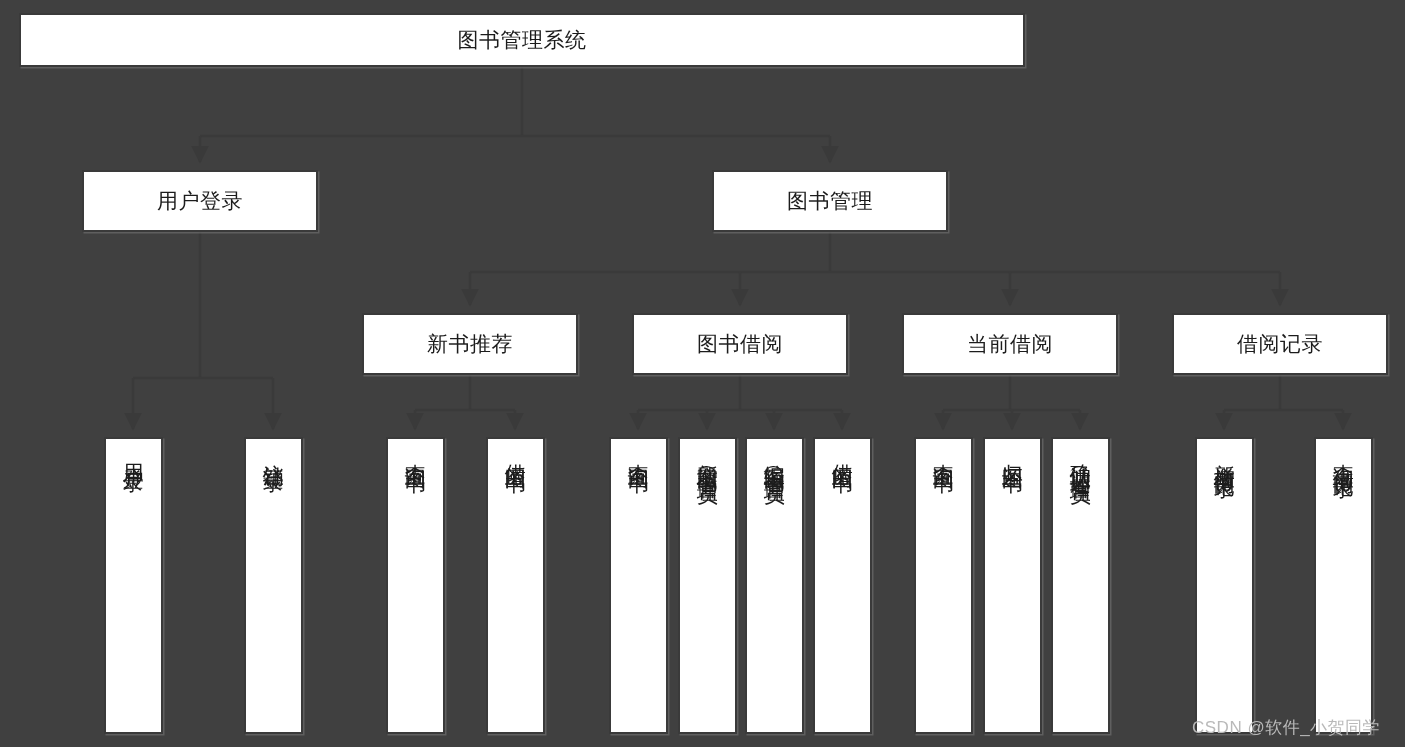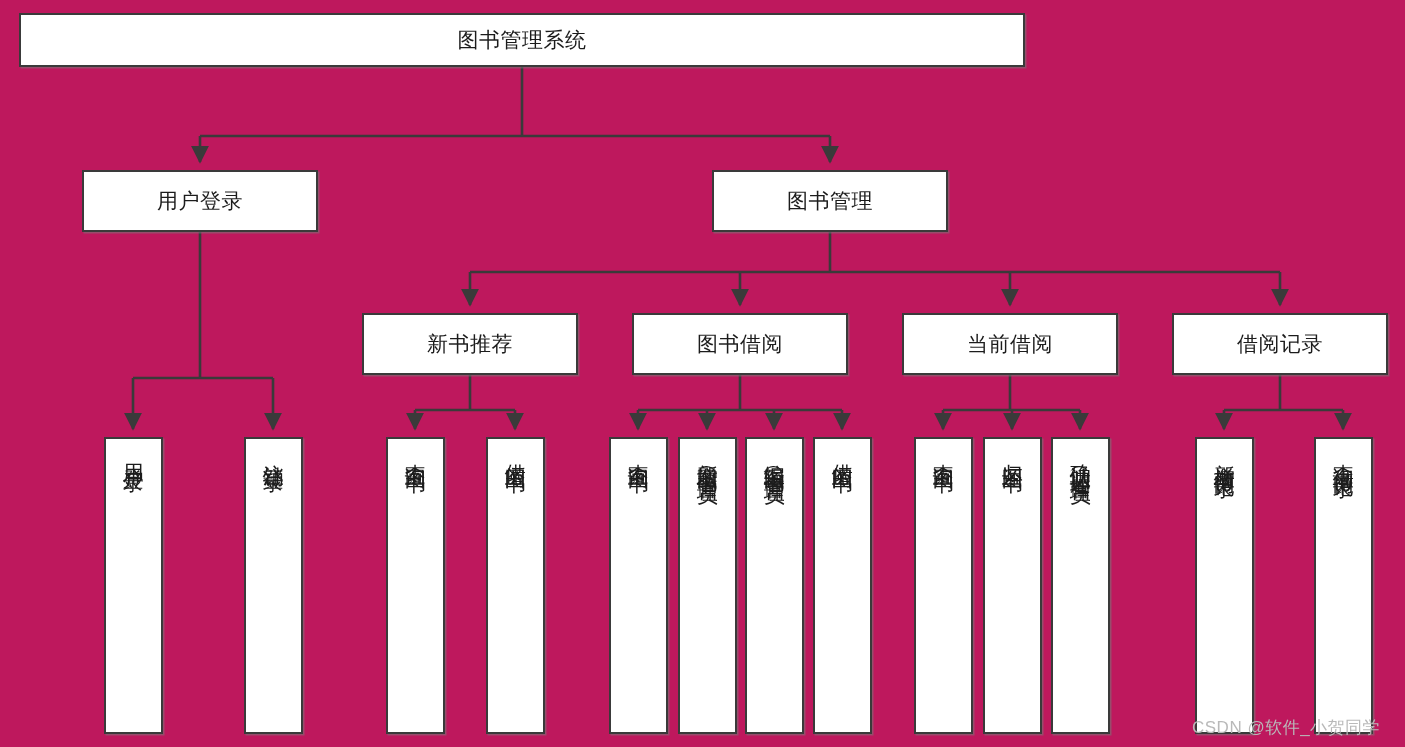--- a/index.html
+++ b/index.html
@@ -9,21 +9,21 @@
     background: #ffffff;
   }
   body {
     font-family: "Liberation Sans", "DejaVu Sans", sans-serif;
     color: #1a1a1a;
   }
   #canvas {
     position: relative;
     width: 1405px;
     height: 747px;
-    background: #be185d;
+    background: #404040;
     overflow: hidden;
   }
   svg.wires {
     position: absolute;
     left: 0;
     top: 0;
     width: 1405px;
     height: 747px;
     pointer-events: none;
   }

